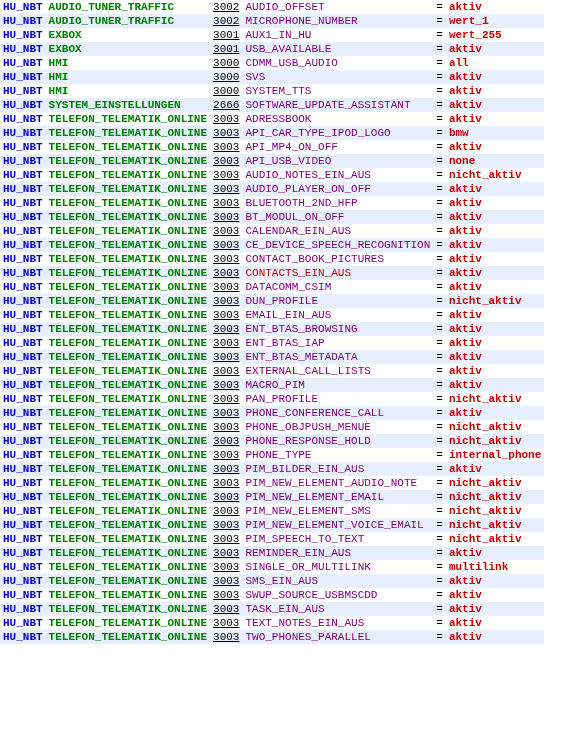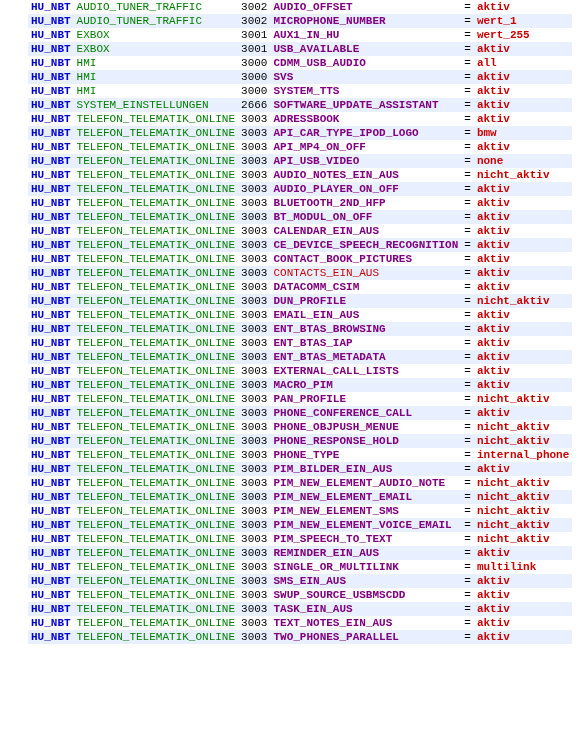--- a/index.html
+++ b/index.html
@@ -5,41 +5,40 @@
     * { margin: 0; padding: 0; box-sizing: border-box; }
     body {
       font-family: 'Courier New', Courier, monospace;
       font-size: 11px;
       background: #ffffff;
       color: #000000;
     }
     table {
       width: 510px;
       border-collapse: collapse;
-      margin-left: 28px;
     }
     tr {
       height: 14px;
     }
     tr:nth-child(odd) {
       background-color: #ffffff;
     }
     tr:nth-child(even) {
       background-color: #e8f0ff;
     }
     td {
       padding: 1px 3px;
       white-space: nowrap;
       vertical-align: middle;
       font-size: 11px;
     }
     .col-ns { width: 80px; color: #0000cc; font-weight: bold; }
-    .col-name { width: 180px; color: #008000; font-weight: normal; }
-    .col-num { width: 40px; color: #000000; text-align: right; }
-    .col-key { width: 185px; color: #800080; font-weight: bold; }
+    .col-name { width: 180px; color: #008000; font-weight: bold; }
+    .col-num { width: 40px; color: #000000; text-align: right; text-decoration: underline; }
+    .col-key { width: 185px; color: #800080; font-weight: normal; }
     .col-eq { width: 20px; color: #000000; text-align: center; }
     .col-val { width: 100px; color: #cc0000; font-weight: bold; }
   </style>
 </head>
 <body>
 
 <table>
   <tbody id="table-body">
       <tr>
       <td class="col-ns">HU_NBT</td>

